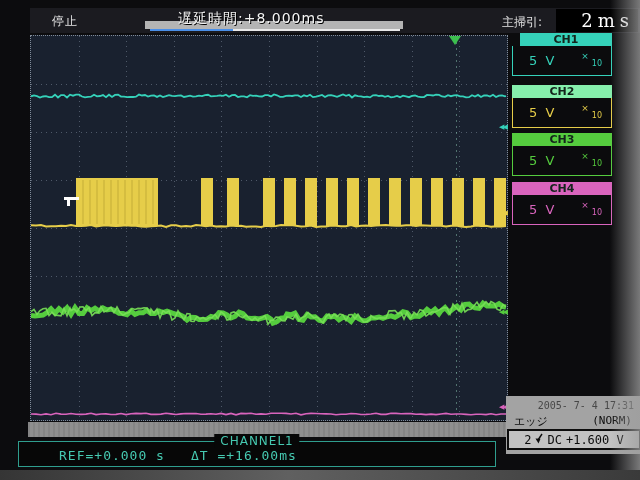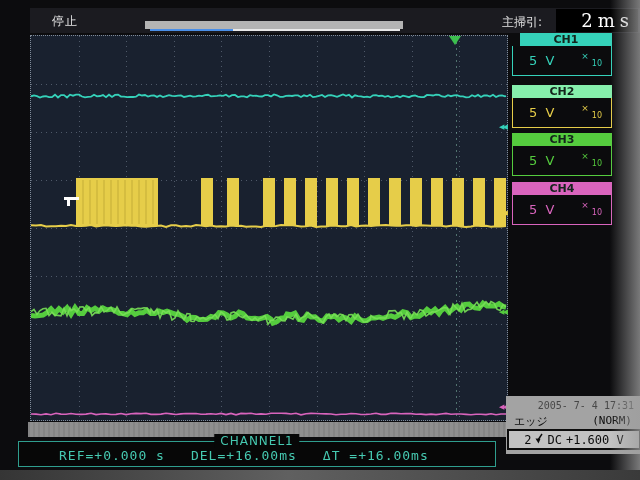--- a/index.html
+++ b/index.html
@@ -71,20 +71,21 @@
 </head>
 <body>
 
 <div id="root">
 
   <div id="topbar" class="abs">
     <span id="status" class="abs">停止</span>
     <div id="delay-gray" class="abs"></div>
     <div id="delay-blue" class="abs"></div>
     <div id="delay-white" class="abs"></div>
+    <span id="delay-text" class="abs">遅延時間:+8.000ms</span>
     <span id="sweep-label" class="abs">主掃引:</span>
     <div id="sweep-box" class="abs">2ms</div>
   </div>
 
   <div id="grat" class="abs">
     <div id="grid">
         <div class="gv" style="left: 48px;"></div>
         <div class="gv" style="left: 95px;"></div>
         <div class="gv" style="left: 143px;"></div>
         <div class="gv" style="left: 190px;"></div>
@@ -202,20 +203,19 @@
       <span>DC</span>
       <span>+1.600 V</span>
     </div>
   </div>
 
   <div id="graybar" class="abs"></div>
   <div id="mbox" class="abs">
     <span id="mtitle">CHANNEL1</span>
     <div id="mrow">
       <span>REF=+0.000 s</span>
-      <span>DEL=+16.00ms</span>
       <span>ΔT =+16.00ms</span>
     </div>
   </div>
 
   <div id="glow" class="abs"></div>
   <div id="bstrip" class="abs"></div>
 </div>
 
 </body></html>

